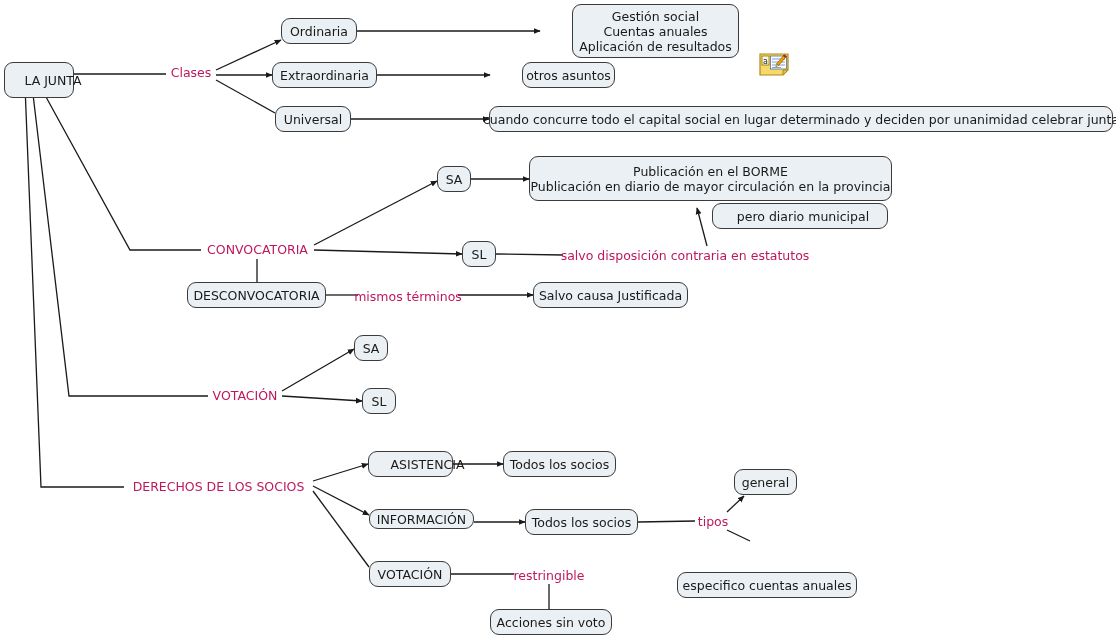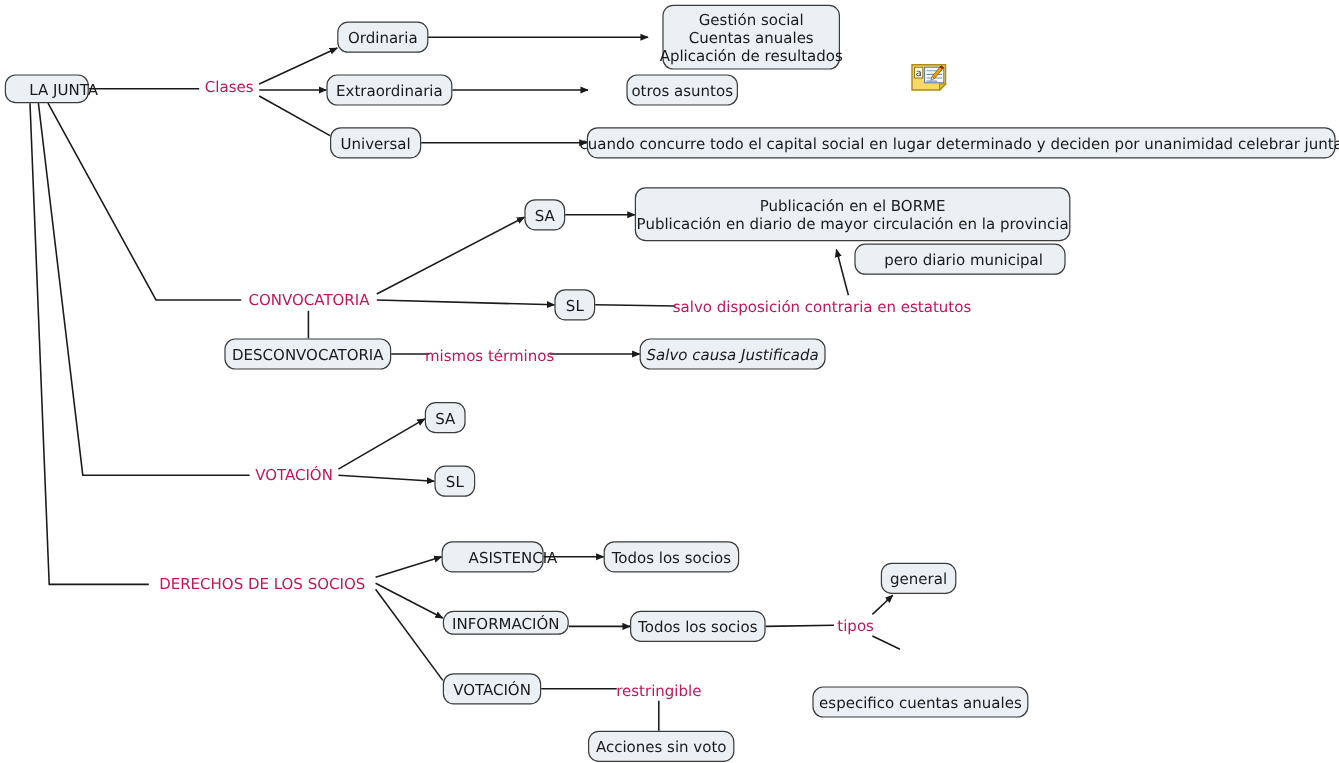--- a/index.html
+++ b/index.html
@@ -98,40 +98,40 @@
       <polyline points="313,491 369,567" fill="none" stroke="#1a1a1a" stroke-width="1.3"></polyline>
       <polyline points="453,464 503,464" fill="none" stroke="#1a1a1a" stroke-width="1.3" marker-end="url(#arrowhead)"></polyline>
       <polyline points="474,522 525,522" fill="none" stroke="#1a1a1a" stroke-width="1.3" marker-end="url(#arrowhead)"></polyline>
       <polyline points="638,522 695,521" fill="none" stroke="#1a1a1a" stroke-width="1.3"></polyline>
       <polyline points="727,512 744,496" fill="none" stroke="#1a1a1a" stroke-width="1.3" marker-end="url(#arrowhead)"></polyline>
       <polyline points="727,530 750,541" fill="none" stroke="#1a1a1a" stroke-width="1.3"></polyline>
       <polyline points="451,574 514,574" fill="none" stroke="#1a1a1a" stroke-width="1.3"></polyline>
       <polyline points="549,584 549,609" fill="none" stroke="#1a1a1a" stroke-width="1.3"></polyline>
     </svg>
   <div id="nodes-layer">
-      <div class="node" style="left: 4px; top: 62px; width: 70px; height: 24px; padding-left: 34px;">LA JUNTA</div>
+      <div class="node" style="left: 4px; top: 62px; width: 70px; height: 36px; padding-left: 34px;">LA JUNTA</div>
       <div class="label" style="left: 166px; top: 62px; width: 50px; height: 20px; background: transparent;">Clases</div>
       <div class="node" style="left: 281px; top: 18px; width: 76px; height: 26px;">Ordinaria</div>
       <div class="node" style="left: 272px; top: 62px; width: 105px; height: 26px;">Extraordinaria</div>
       <div class="node" style="left: 275px; top: 106px; width: 76px; height: 26px;">Universal</div>
-      <div class="node" style="left: 552px; top: 4px; width: 148px; height: 54px;">Gestión social
+      <div class="node" style="left: 572px; top: 4px; width: 167px; height: 54px;">Gestión social
 Cuentas anuales
 Aplicación de resultados</div>
       <div class="node" style="left: 490px; top: 62px; width: 93px; height: 26px; margin-left: 32px;">otros asuntos</div>
       <div class="node" style="left: 489px; top: 106px; width: 624px; height: 26px;">cuando concurre todo el capital social en lugar determinado y deciden por unanimidad celebrar junta</div>
       <div class="label" style="left: 201px; top: 239px; width: 113px; height: 20px; background: transparent;">CONVOCATORIA</div>
       <div class="node" style="left: 437px; top: 166px; width: 34px; height: 26px;">SA</div>
       <div class="node" style="left: 462px; top: 241px; width: 34px; height: 26px;">SL</div>
       <div class="node" style="left: 529px; top: 156px; width: 363px; height: 45px;">Publicación en el BORME
 Publicación en diario de mayor circulación en la provincia</div>
       <div class="node" style="left: 712px; top: 203px; width: 176px; height: 26px; padding-left: 12px;">pero diario municipal</div>
       <div class="label" style="left: 563px; top: 246px; width: 244px; height: 18px; background: transparent;">salvo disposición contraria en estatutos</div>
       <div class="node" style="left: 187px; top: 282px; width: 139px; height: 26px;">DESCONVOCATORIA</div>
       <div class="label" style="left: 358px; top: 287px; width: 100px; height: 18px; background: transparent;">mismos términos</div>
-      <div class="node" style="left: 533px; top: 282px; width: 155px; height: 26px; font-style: italic;">Salvo causa Justificada</div>
+      <div class="node" style="left: 533px; top: 282px; width: 155px; height: 26px;">Salvo causa Justificada</div>
       <div class="label" style="left: 208px; top: 385px; width: 74px; height: 20px; background: transparent;">VOTACIÓN</div>
       <div class="node" style="left: 354px; top: 335px; width: 34px; height: 26px;">SA</div>
       <div class="node" style="left: 362px; top: 388px; width: 34px; height: 26px;">SL</div>
       <div class="label" style="left: 124px; top: 476px; width: 189px; height: 20px; background: transparent;">DERECHOS DE LOS SOCIOS</div>
       <div class="node" style="left: 368px; top: 451px; width: 85px; height: 26px; padding-left: 40px;">ASISTENCIA</div>
       <div class="node" style="left: 503px; top: 451px; width: 113px; height: 26px;">Todos los socios</div>
       <div class="node" style="left: 369px; top: 509px; width: 105px; height: 20px;">INFORMACIÓN</div>
       <div class="node" style="left: 525px; top: 509px; width: 113px; height: 26px;">Todos los socios</div>
       <div class="label" style="left: 695px; top: 512px; width: 36px; height: 18px; background: transparent;">tipos</div>
       <div class="node" style="left: 734px; top: 469px; width: 63px; height: 26px;">general</div>

